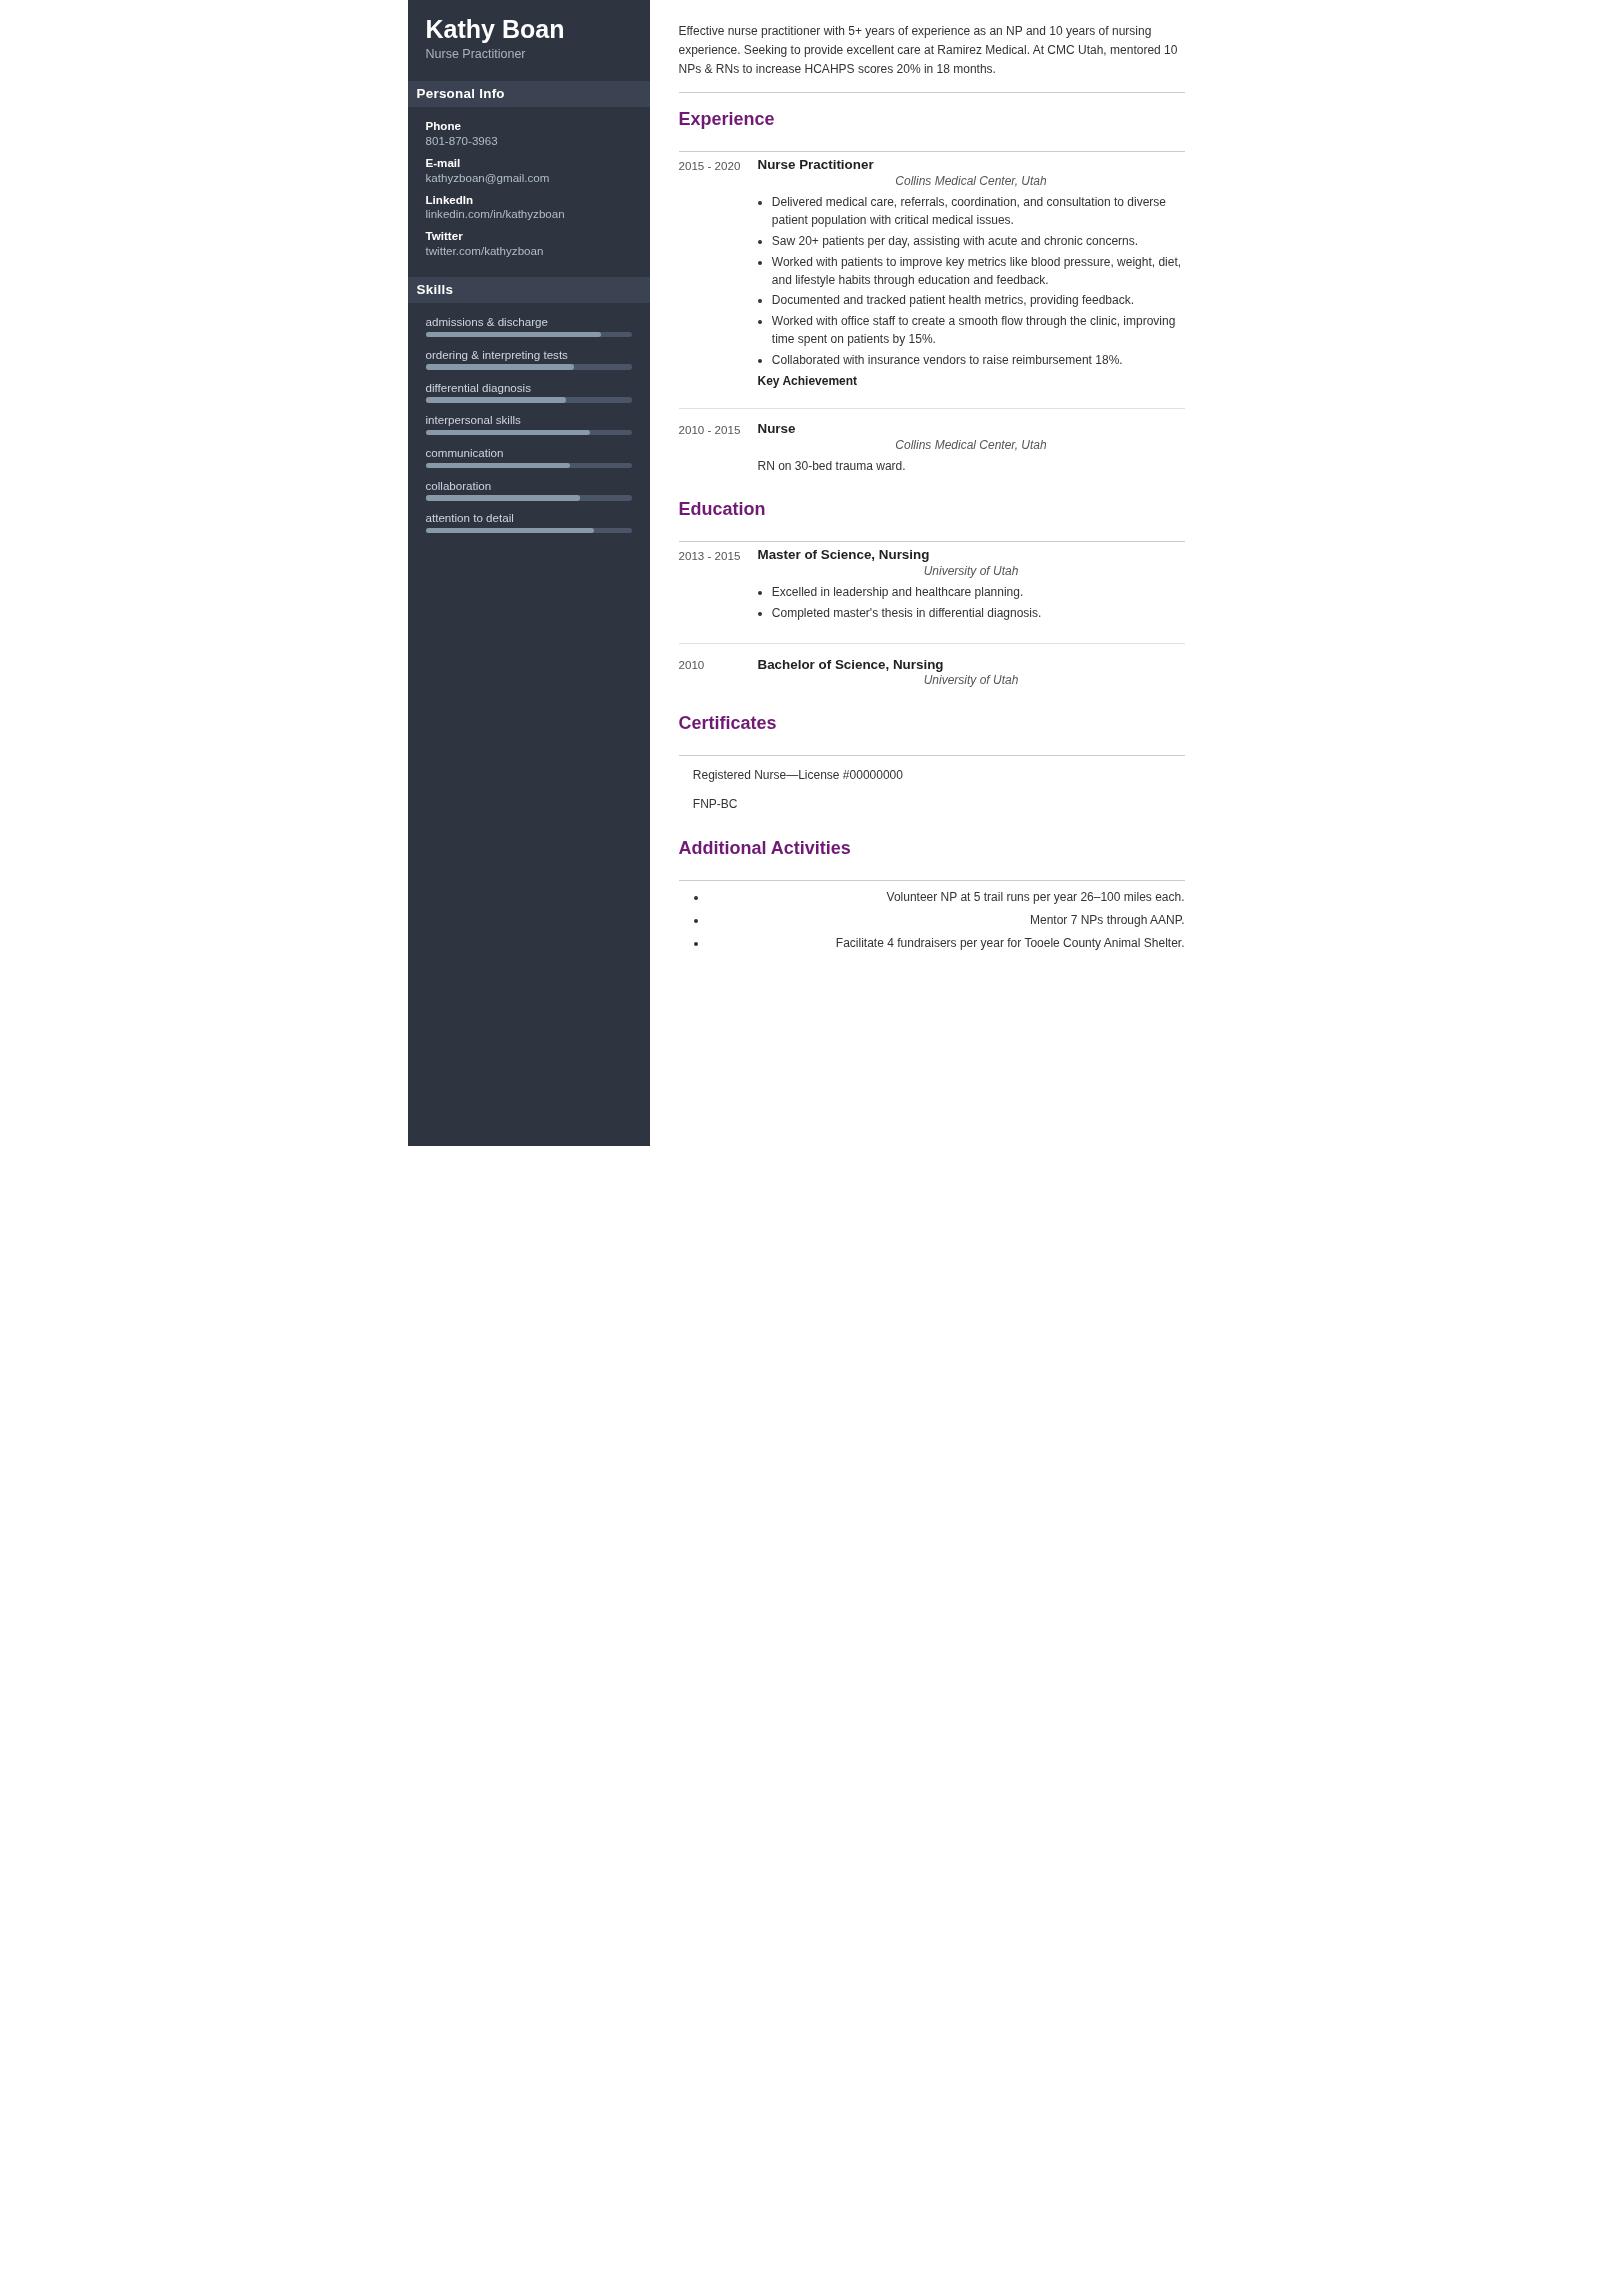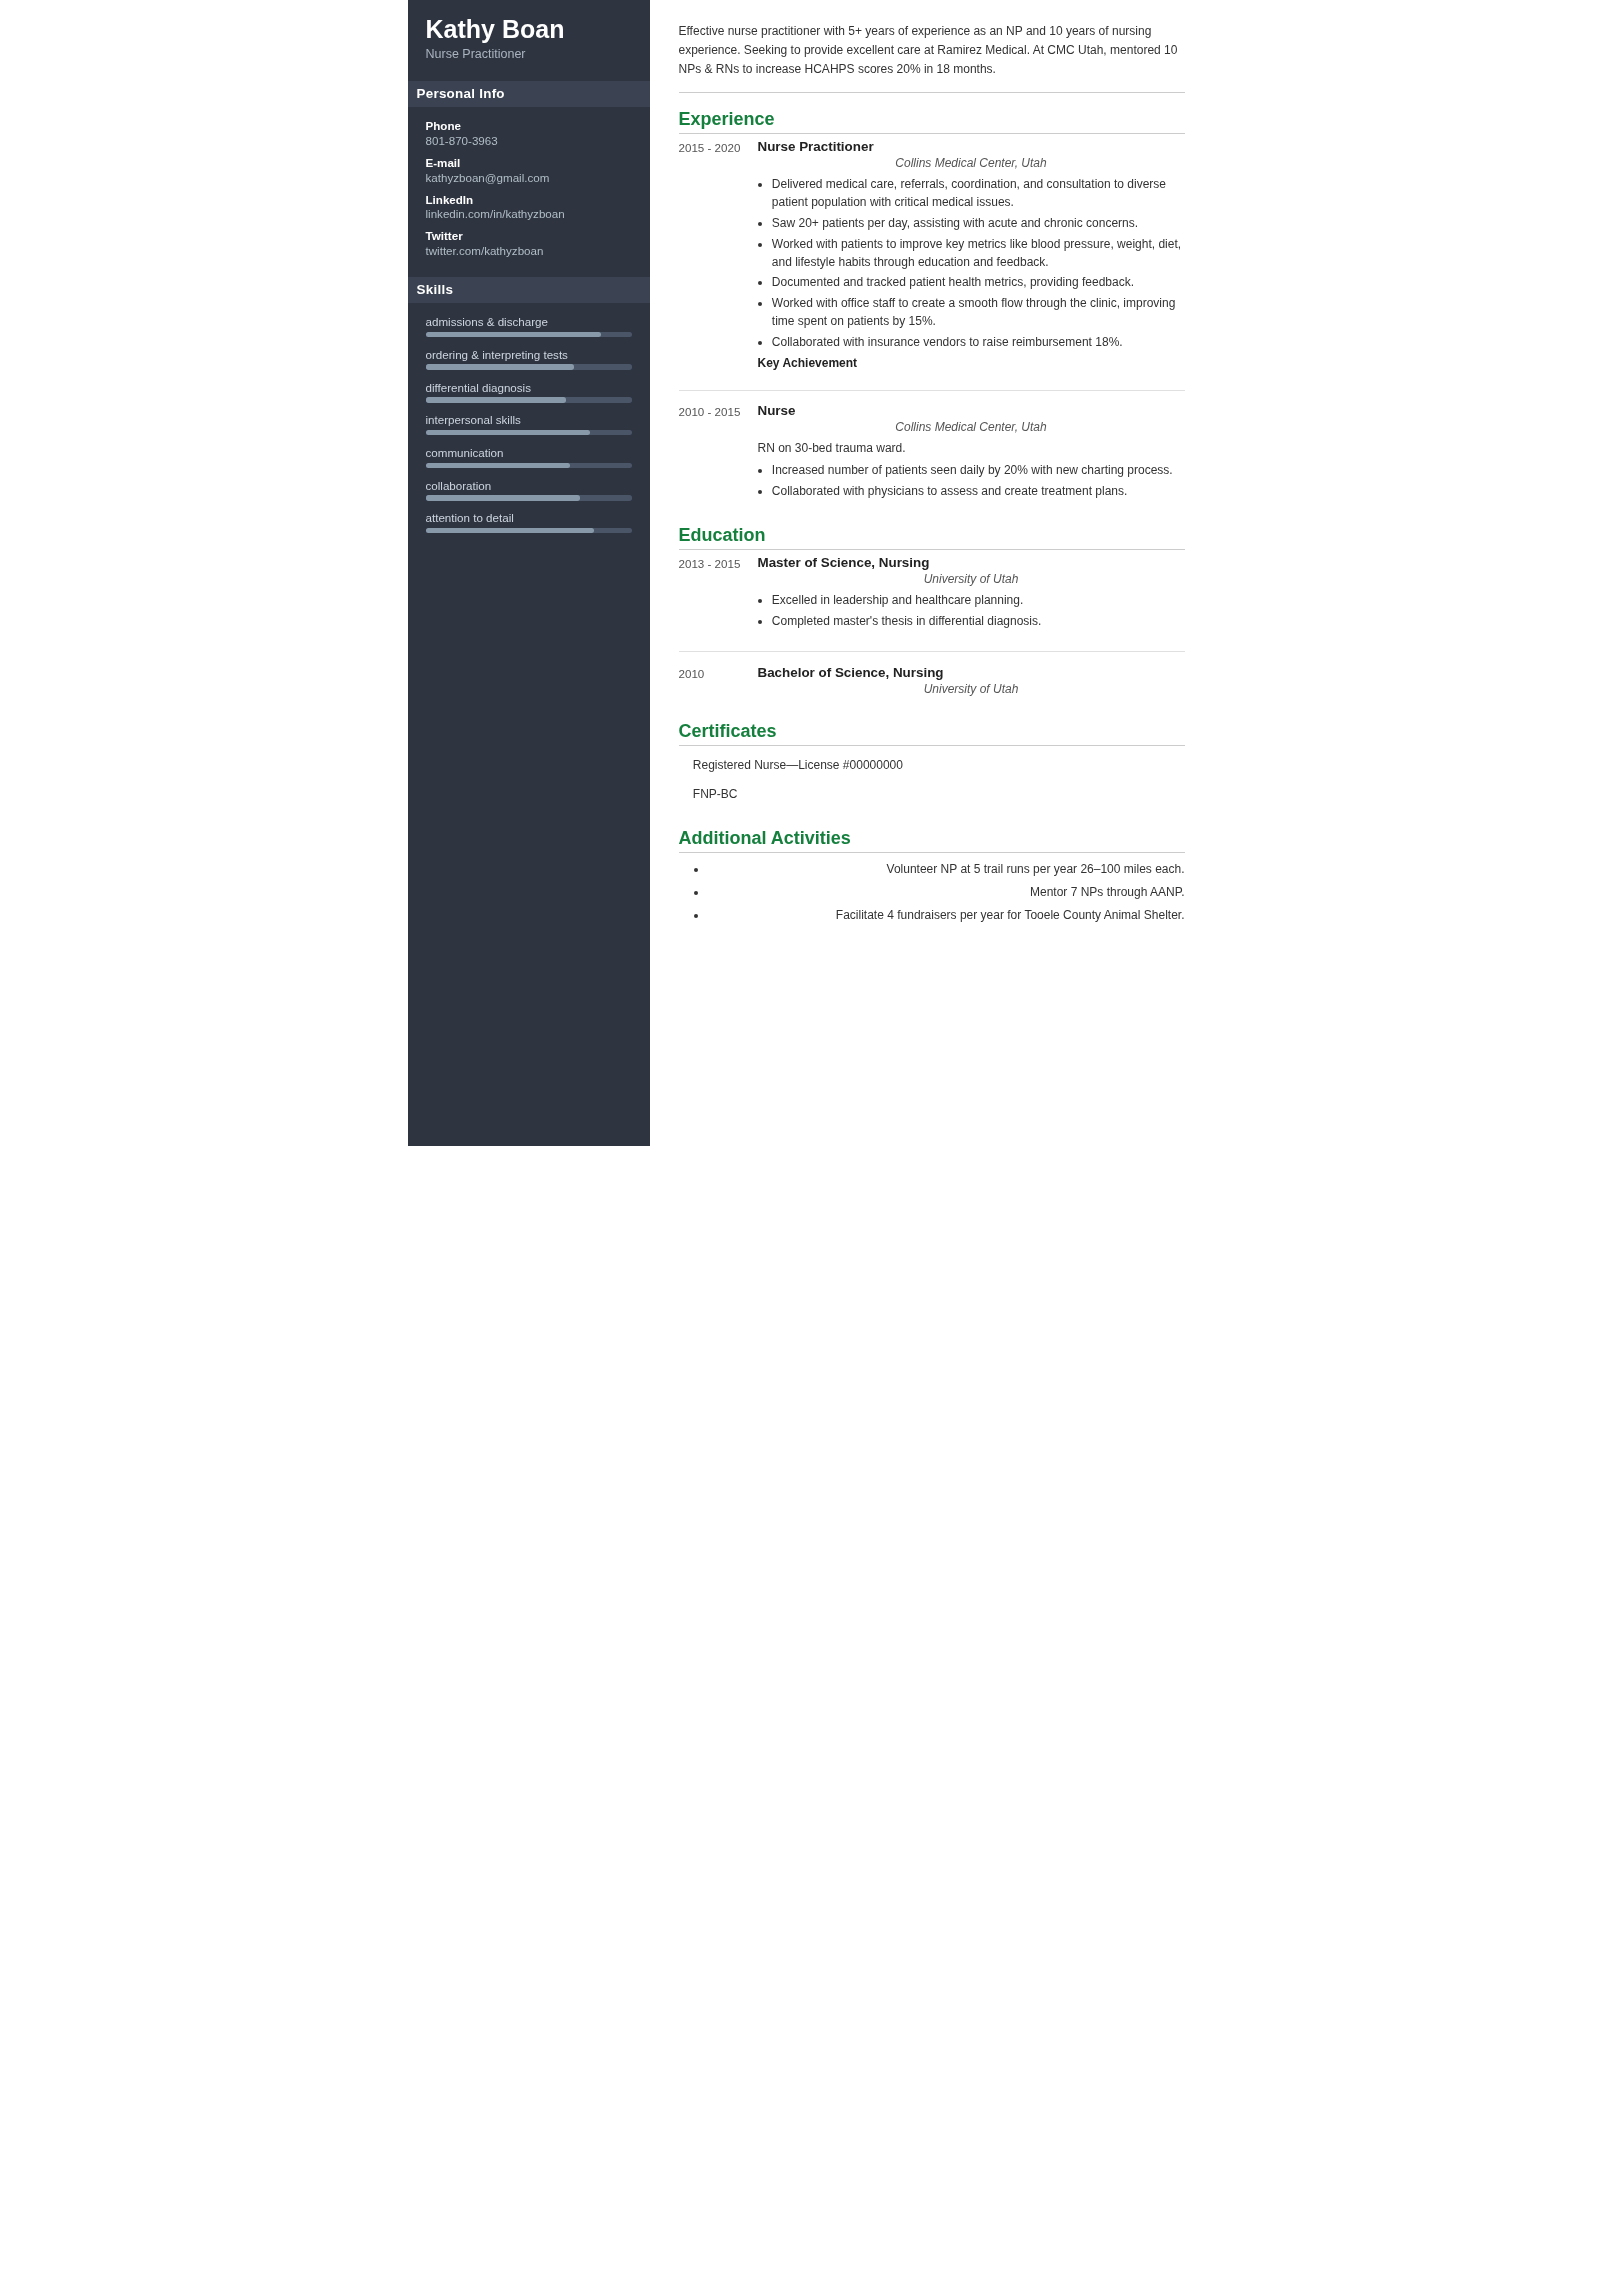--- a/index.html
+++ b/index.html
@@ -88,23 +88,23 @@
       font-size: 12px;
       color: #333;
       line-height: 1.6;
       margin-bottom: 16px;
       padding-bottom: 12.5px;
       border-bottom: 0.9px solid #ccc;
     }
     .section-title {
       font-size: 18px;
       font-weight: 700;
-      color: #15803d;
+      color: #701a75;
       margin-bottom: 5.4px;
-      padding-bottom: 3px;
+      padding-bottom: 21px;
       border-bottom: 0.9px solid #ccc;
     }
     .section-block {
       margin-bottom: 19.7px;
     }
     .entry {
       display: flex;
       gap: 16px;
       margin-bottom: 16px;
     }
@@ -277,24 +277,20 @@
               <div class="key-achievement-label">Key Achievement</div>
             </div>
           </div>
           <hr class="entry-divider">
           <div class="entry">
             <div class="entry-dates">2010 - 2015</div>
             <div class="entry-content">
               <div class="entry-job-title">Nurse</div>
               <div class="entry-company">Collins Medical Center, Utah</div>
               <div class="entry-desc">RN on 30-bed trauma ward.</div>
-              <ul class="entry-bullets">
-                <li>Increased number of patients seen daily by 20% with new charting process.</li>
-                <li>Collaborated with physicians to assess and create treatment plans.</li>
-              </ul>
             </div>
           </div>
         </div>
         <div class="section-block">
           <div class="section-title">Education</div>
           <div class="entry">
             <div class="entry-dates">2013 - 2015</div>
             <div class="entry-content">
               <div class="entry-job-title">Master of Science, Nursing</div>
               <div class="entry-company">University of Utah</div>

